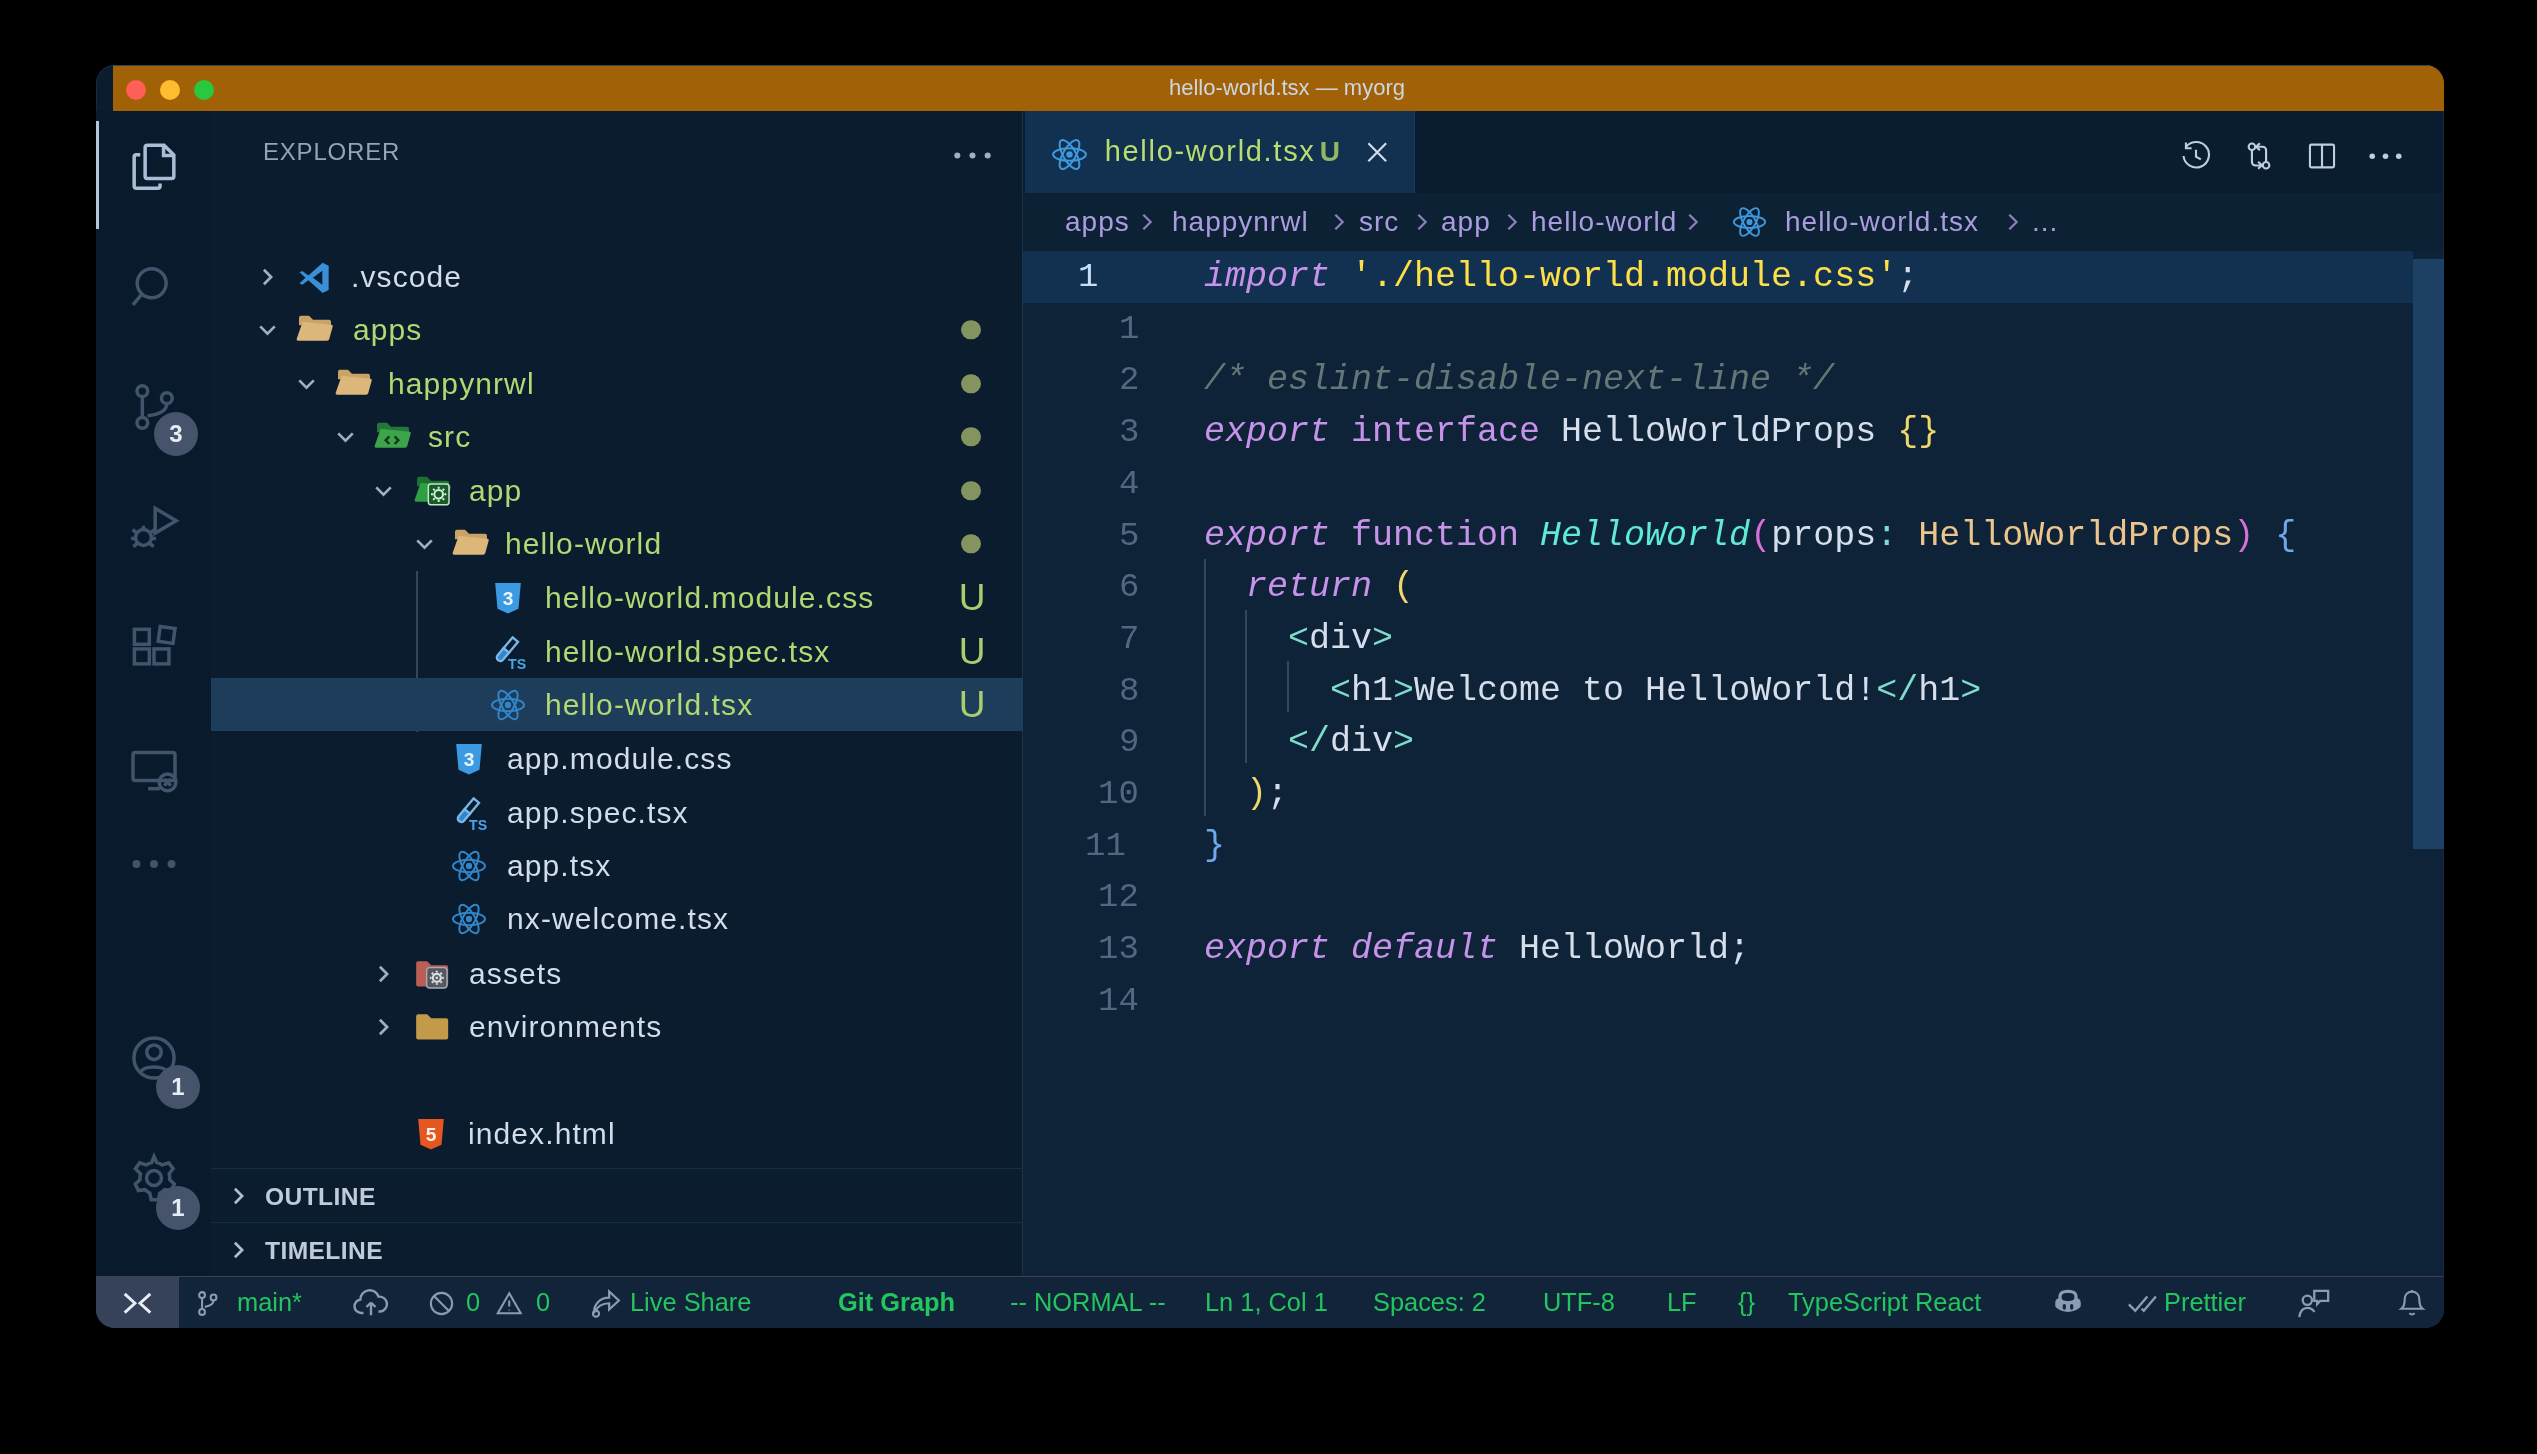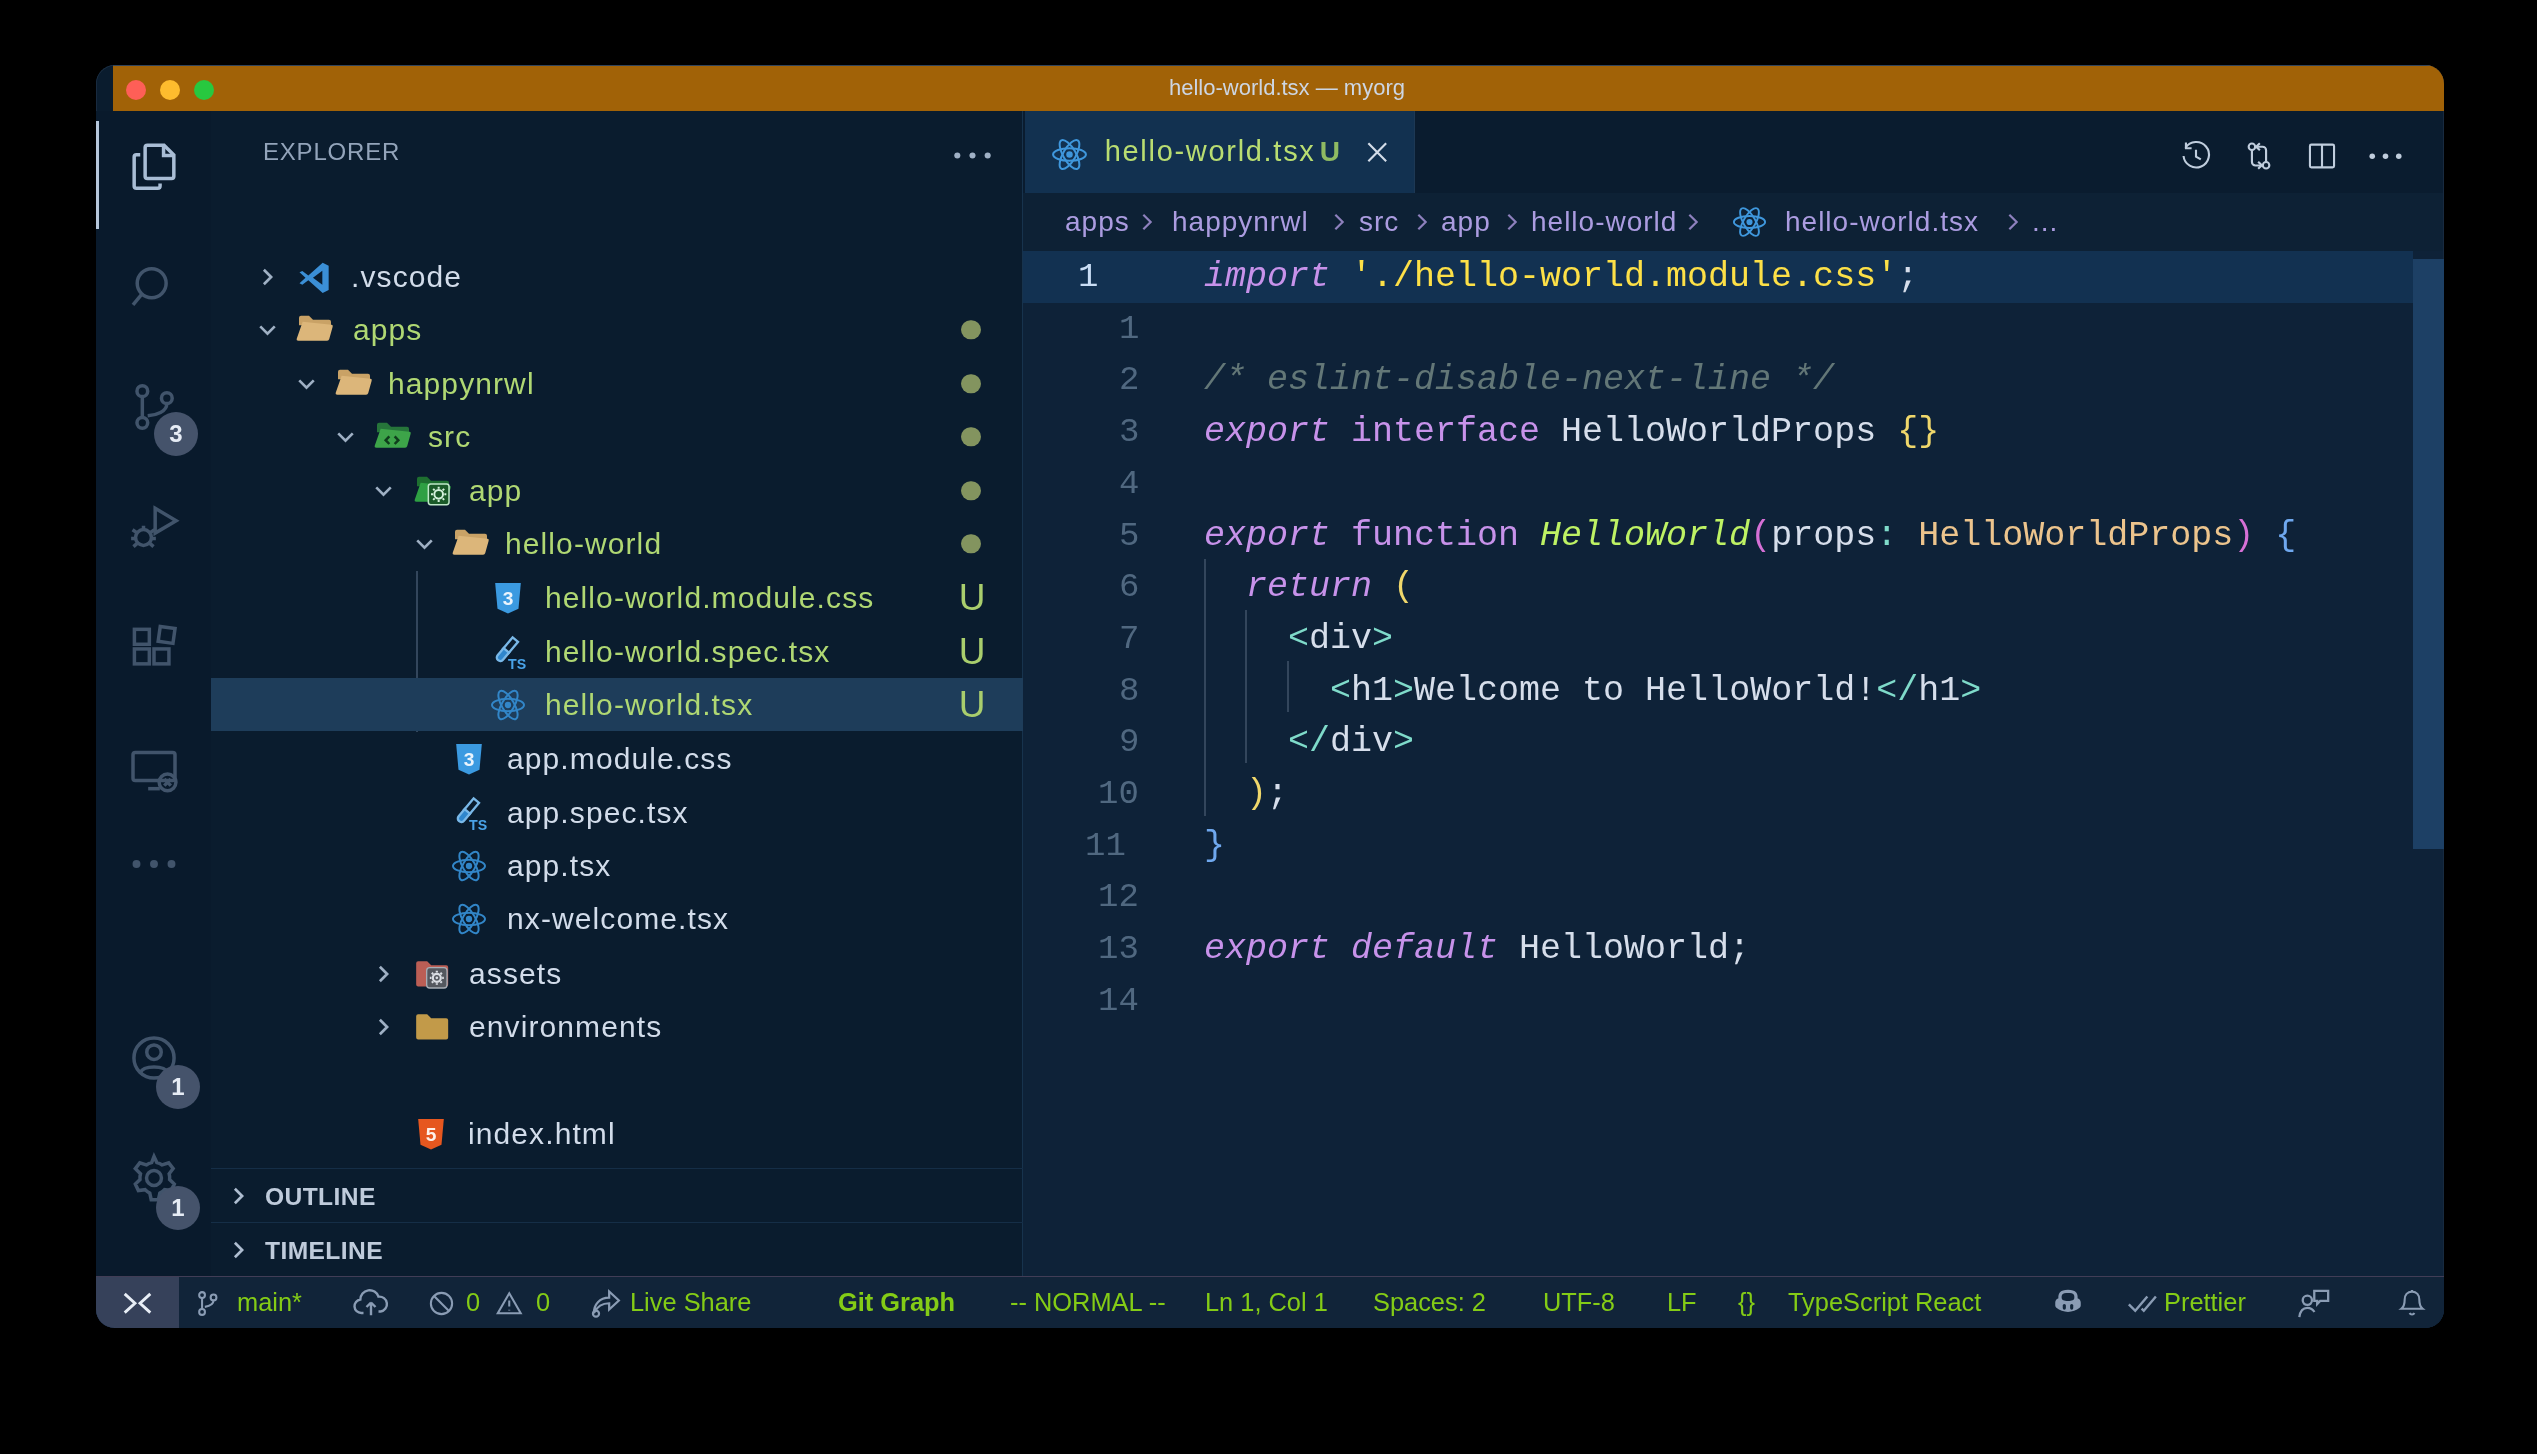--- a/index.html
+++ b/index.html
@@ -38,29 +38,29 @@
   .bc { position:absolute; top:50%; transform:translateY(-50%); white-space:nowrap; }
   #code { position:absolute; left:0; top:140px; width:1420px; height:1026px; background:#0e2238; }
   .cline { position:absolute; left:0; width:1420px; height:52px; font-family:"Liberation Mono", monospace; font-size:35px; line-height:52px; white-space:pre; }
   .lnum { position:absolute; font-family:"Liberation Mono", monospace; font-size:34px; color:#506880; }
   .guide { position:absolute; width:1.7px; background:#33465c; }
   
   .kw { color:#c792ea; font-style:italic; }
   .kwu { color:#c792ea; }
   .str { color:#fde047; }
   .typ { color:#ecc48d; }
-  .fn { color:#bef264; font-style:italic; }
+  .fn { color:#5eead4; font-style:italic; }
   .wh { color:#d6deeb; }
   .cm { color:#637777; font-style:italic; }
   .gold { color:#efd76b; }
   .mag { color:#d670d6; }
   .blu { color:#6fa8ee; }
   .tl { color:#7fdbca; }
   
-  #status { position:absolute; left:0; top:1211px; width:2348px; height:52px; background:#112439; border-top:1.7px solid #413d56; color:#84cc16; font-size:25.4px;text-align:center; }
+  #status { position:absolute; left:0; top:1211px; width:2348px; height:52px; background:#112439; border-top:1.7px solid #413d56; color:#22c55e; font-size:25.4px;text-align:center; }
   .st { position:absolute; top:0; height:52px; line-height:50px; white-space:nowrap; }
 </style>
 </head>
 <body>
 <div id="win">
   <div id="titlebar">
     <div class="light" style="left:12.7px; background:#fe5f57;"></div>
     <div class="light" style="left:47px; background:#febc2e;"></div>
     <div class="light" style="left:81px; background:#28c83f;"></div>
     <div id="title-text">hello-world.tsx — myorg</div>

